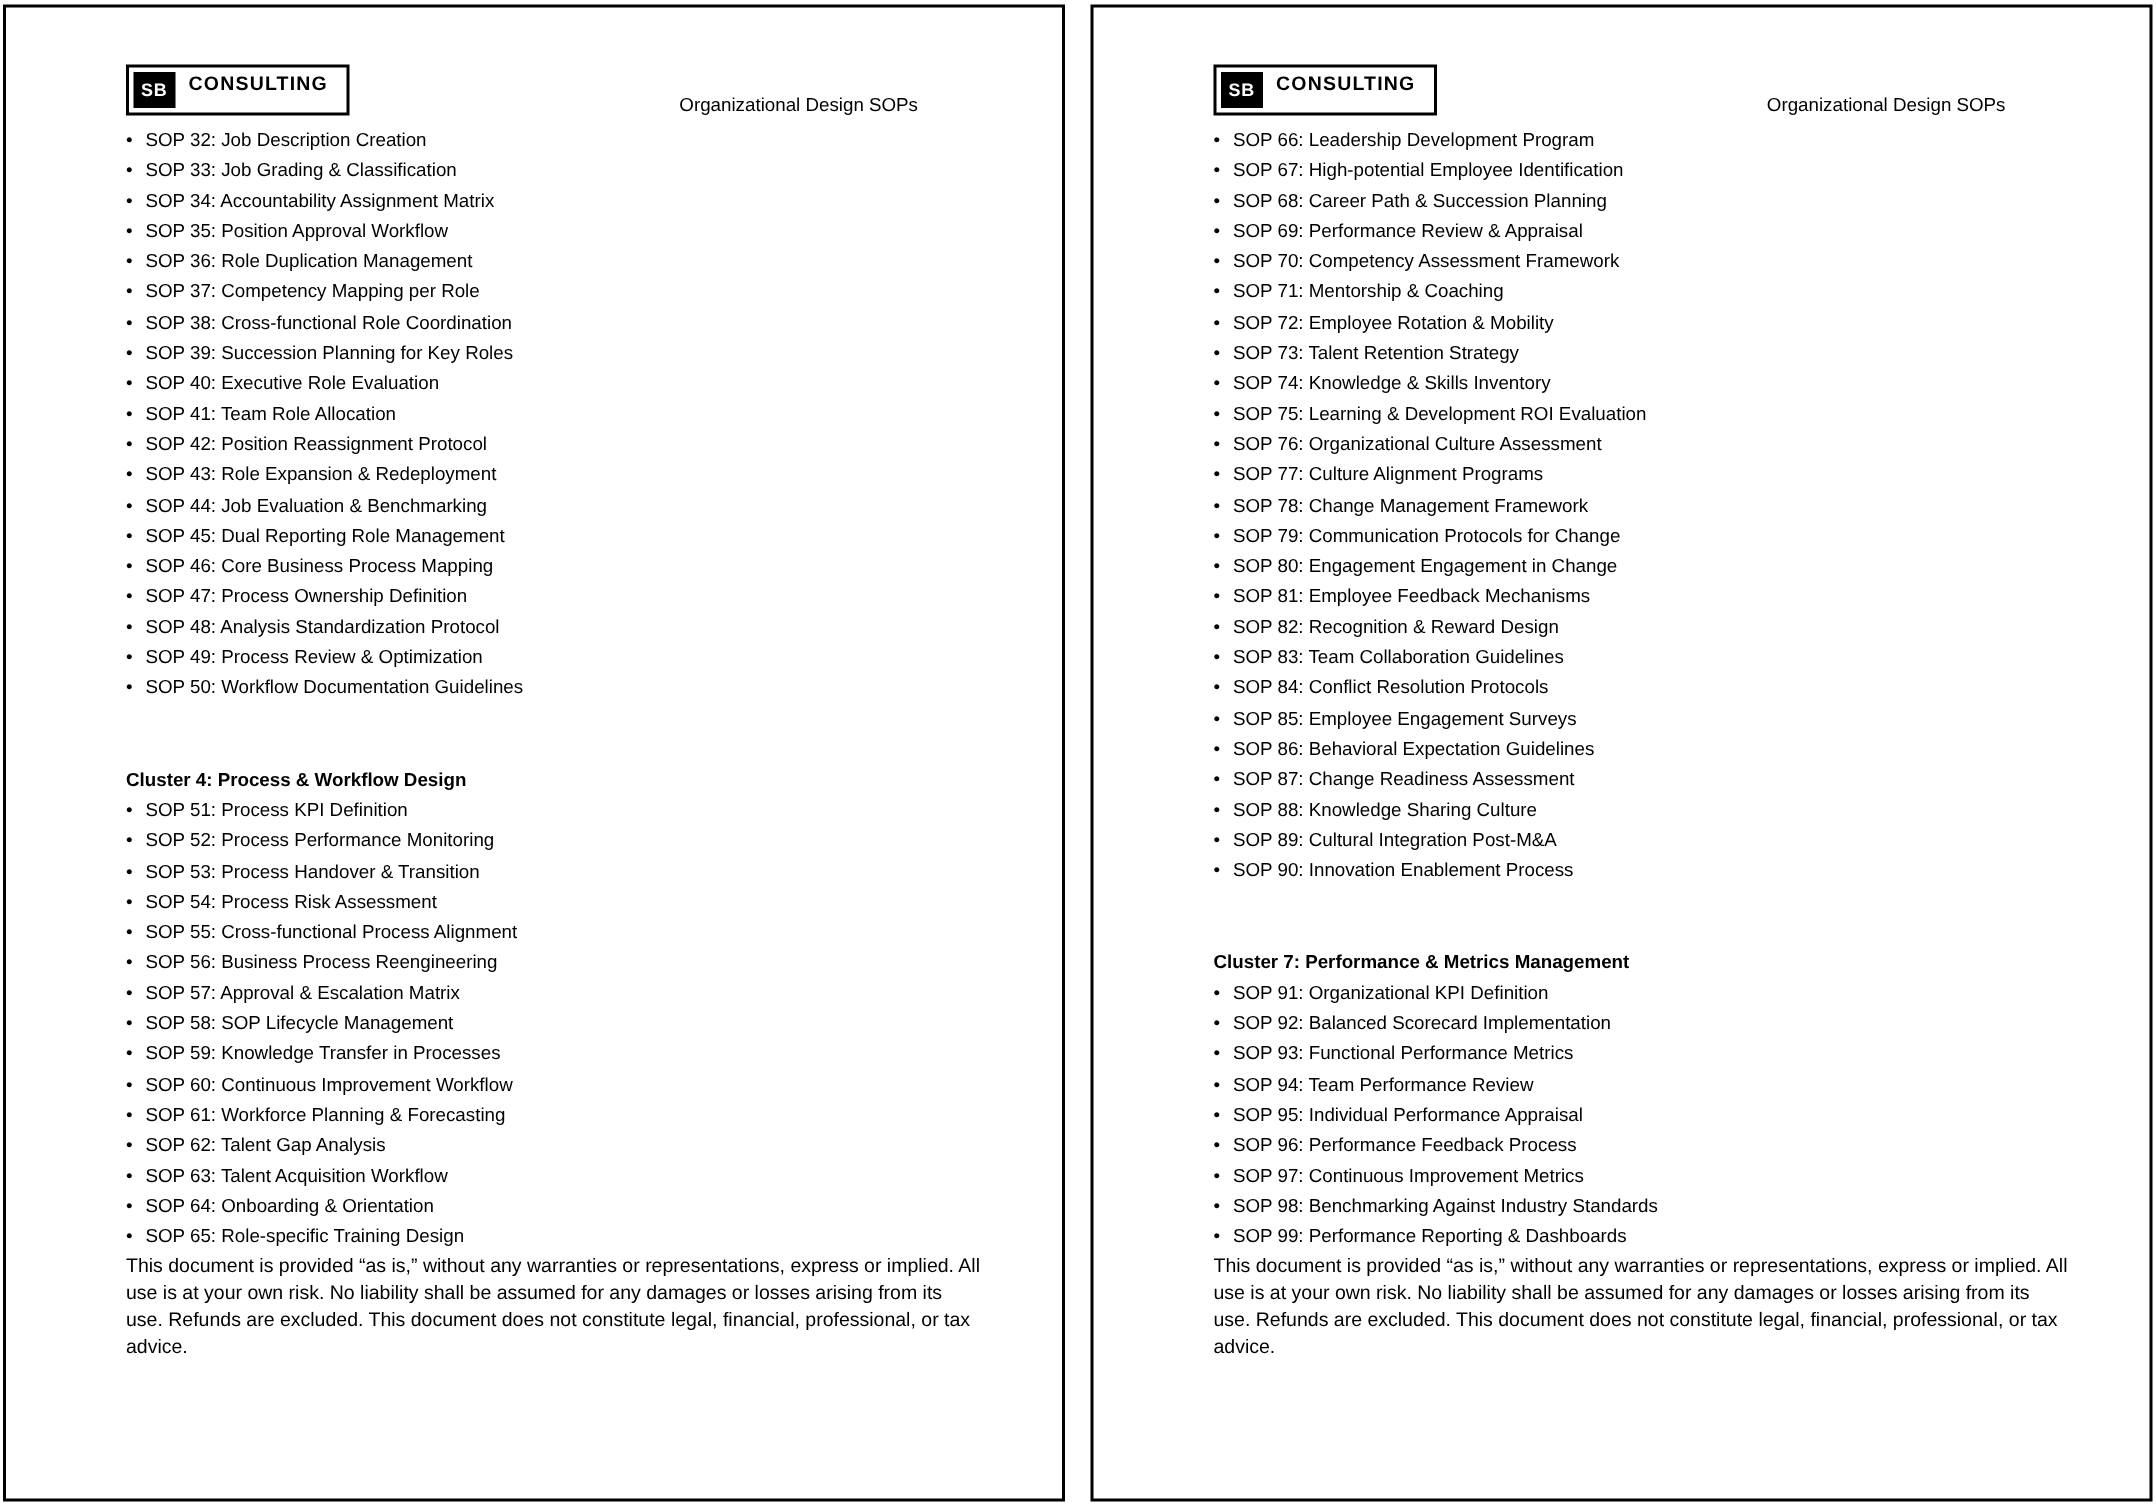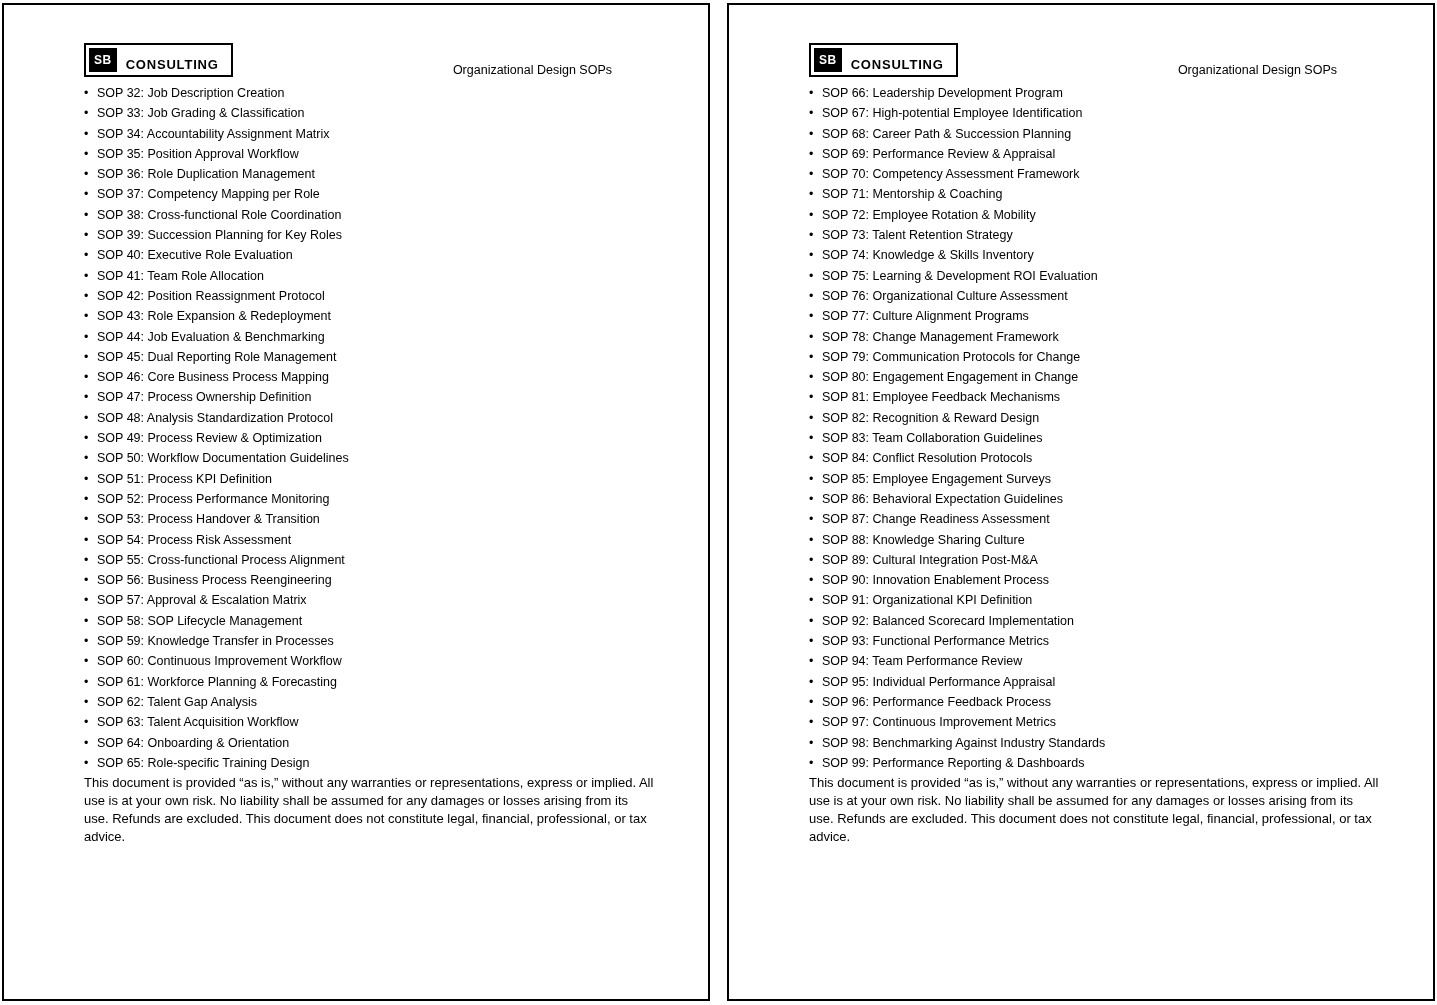--- a/index.html
+++ b/index.html
@@ -27,21 +27,21 @@
     border: 2px solid #000000;
   }
   .page-1 { left: 2px; }
   .page-2 { left: 727px; }
 
   .logo {
     position: absolute;
     top: 38px;
     left: 80px;
     display: inline-flex;
-    align-items: flex-end;
+    align-items: flex-start;
     border: 2px solid #000000;
     padding: 3px;
     background: #ffffff;
   }
   .logo-abbrev {
     display: inline-block;
     background: #000000;
     color: #ffffff;
     font-weight: 700;
     font-size: 12px;
@@ -186,20 +186,21 @@
             </li>
             <li>
               <span class="bullet">•</span>
               <span>SOP 49: Process Review &amp; Optimization</span>
             </li>
             <li>
               <span class="bullet">•</span>
               <span>SOP 50: Workflow Documentation Guidelines</span>
             </li>
           </ul>
+          <div class="cluster-heading">Cluster 4: Process &amp; Workflow Design</div>
           <ul class="sop-list">
             <li>
               <span class="bullet">•</span>
               <span>SOP 51: Process KPI Definition</span>
             </li>
             <li>
               <span class="bullet">•</span>
               <span>SOP 52: Process Performance Monitoring</span>
             </li>
             <li>
@@ -367,20 +368,21 @@
             </li>
             <li>
               <span class="bullet">•</span>
               <span>SOP 89: Cultural Integration Post-M&amp;A</span>
             </li>
             <li>
               <span class="bullet">•</span>
               <span>SOP 90: Innovation Enablement Process</span>
             </li>
           </ul>
+          <div class="cluster-heading">Cluster 7: Performance &amp; Metrics Management</div>
           <ul class="sop-list">
             <li>
               <span class="bullet">•</span>
               <span>SOP 91: Organizational KPI Definition</span>
             </li>
             <li>
               <span class="bullet">•</span>
               <span>SOP 92: Balanced Scorecard Implementation</span>
             </li>
             <li>

